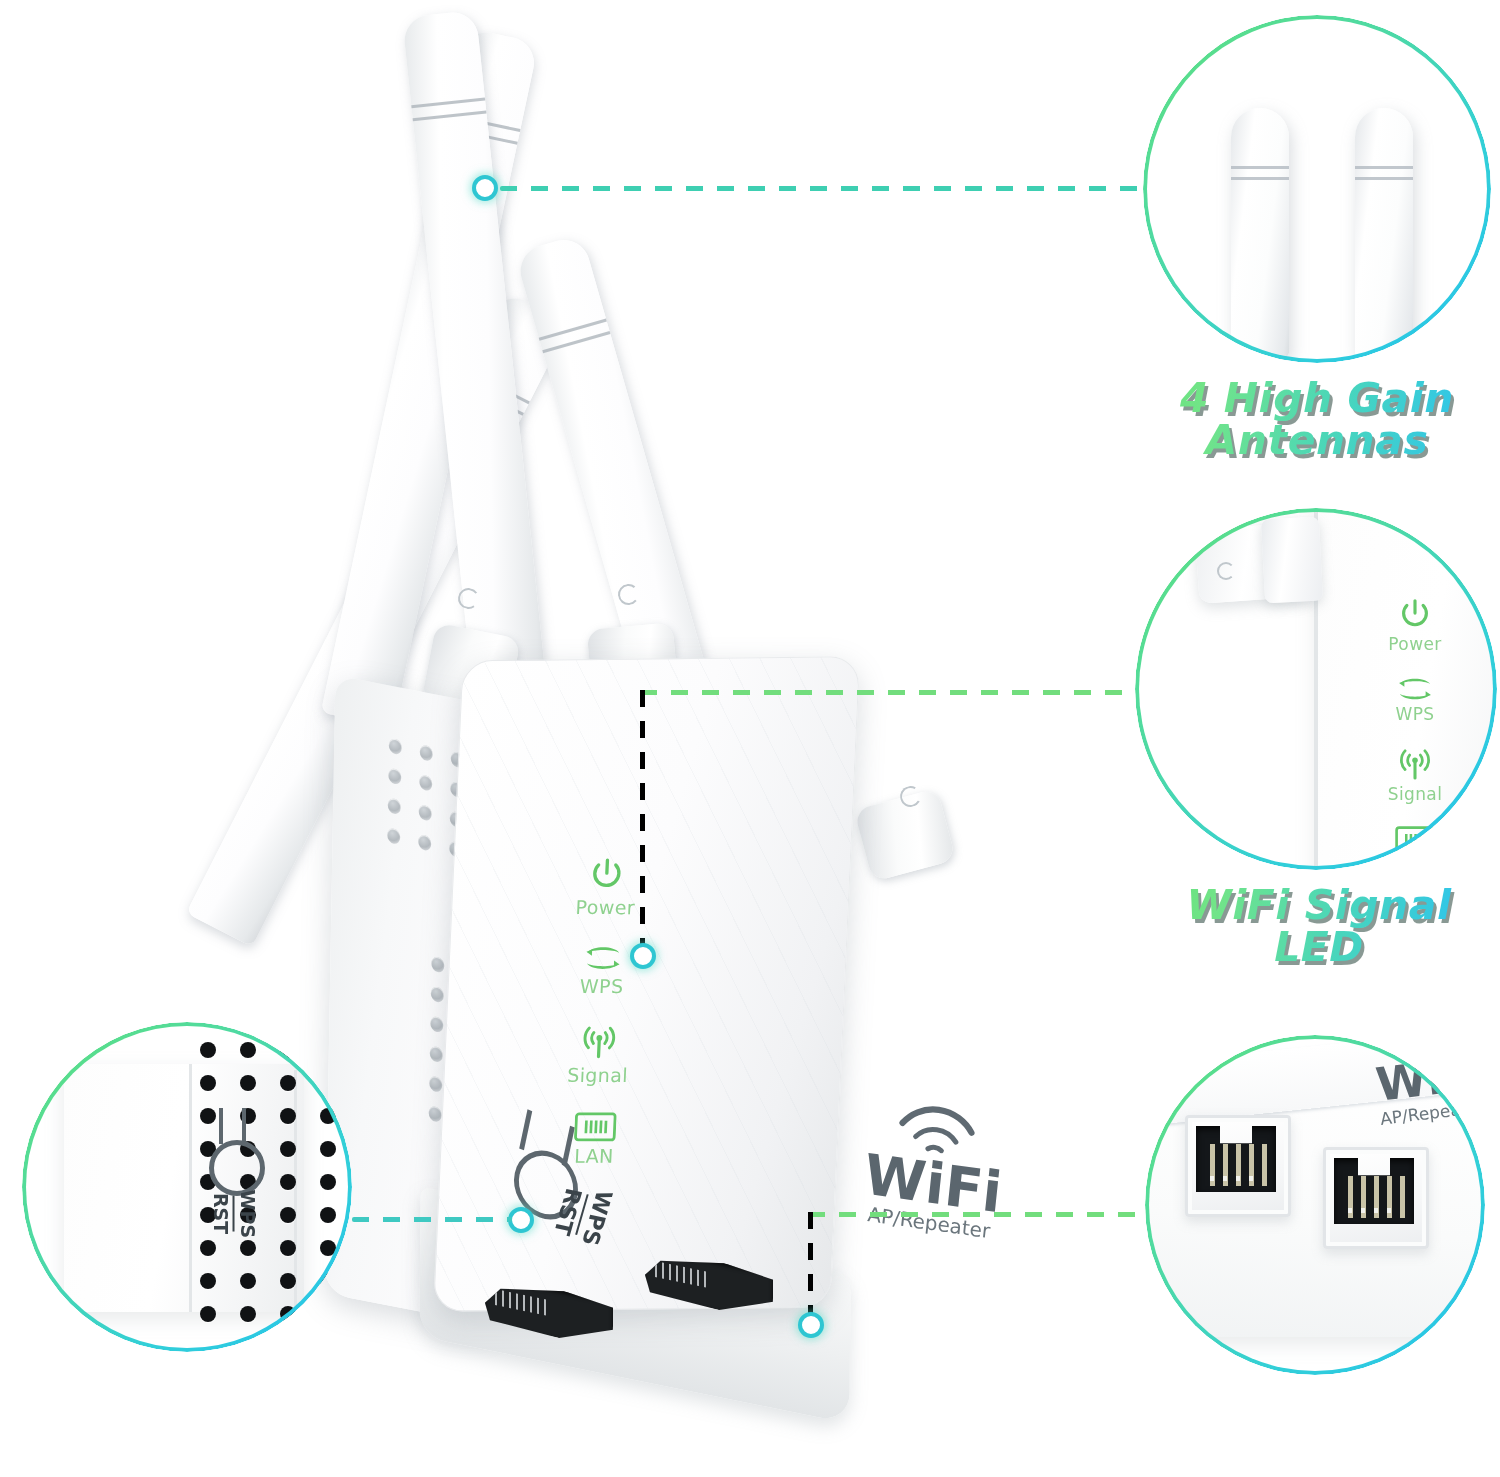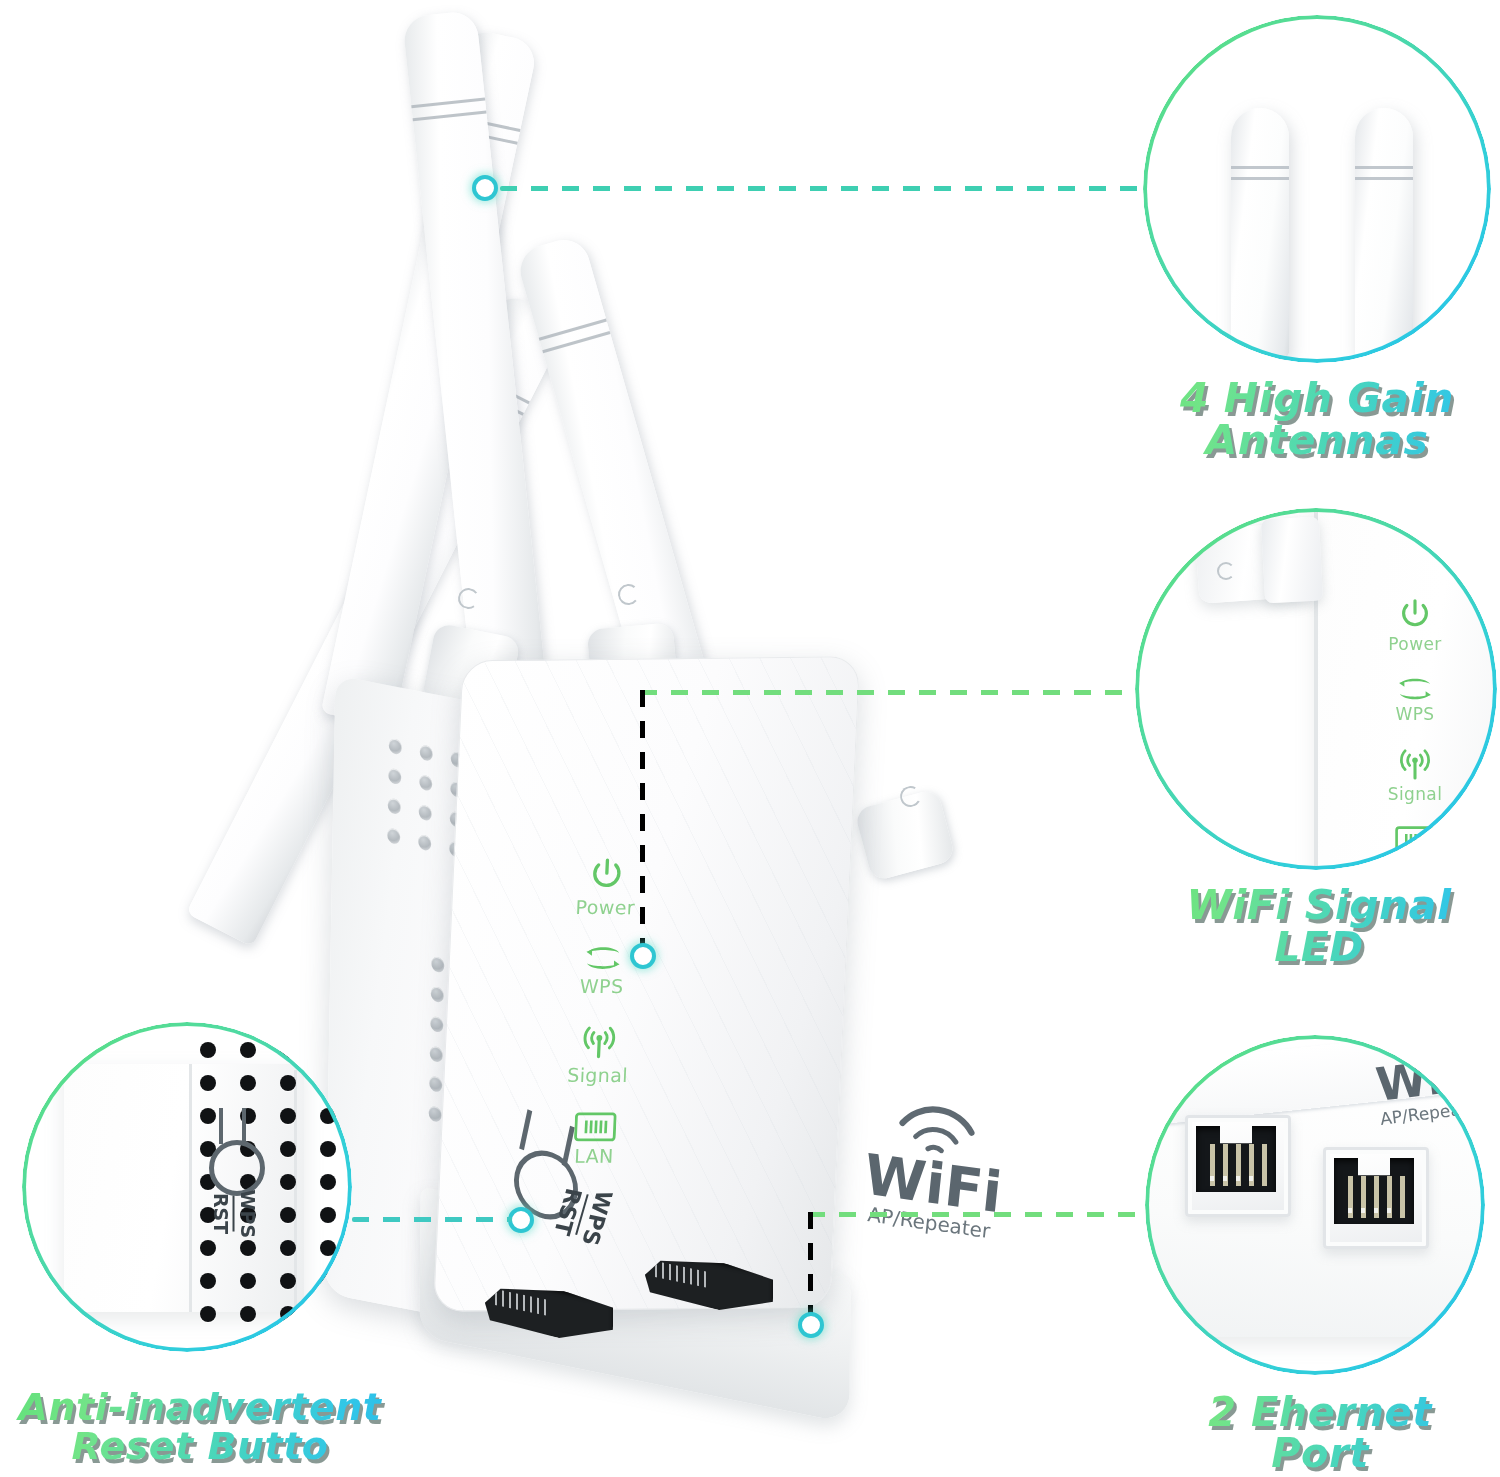--- a/index.html
+++ b/index.html
@@ -684,22 +684,20 @@
 
       <div class="wps-stem" style="left:197px; top:86px; width:19px; height:36px; border-width:4px;"></div>
       <div class="wps-button-ring" style="left:187px; top:118px; width:46px; height:46px; border-width:5px;"></div>
       <div class="wps-labels" style="left:188px; top:168px; font-size:19px; transform:rotate(90deg); width:48px;">
         <span>WPS</span><br>
         <span style="display:block; border-top:2px solid #3b444a; width:36px; margin:2px auto;"></span>
         <span>RST</span>
       </div>
     </div>
   </div>
-  <div class="callout-label" style="left:0px; top:1388px; width:400px; font-size:38px;">Anti-inadvertent
-Reset Butto</div>
 
   <div class="callout-circle" style="left:1145px; top:1035px; width:340px; height:340px;">
     <div class="circle-inner">
       <div class="c-side-body" style="left:-20px; top:52px; width:400px; height:250px; border-radius:2px;
                   background:linear-gradient(185deg,#ffffff 0%,#fafbfb 55%,#f1f3f4 100%);"></div>
       <div style="position:absolute; left:-20px; top:10px; width:400px; height:62px;
                   background:linear-gradient(180deg,#ffffff 0%,#f7f8f9 100%);
                   transform:skewY(-6deg); box-shadow:0 2px 3px rgba(190,198,205,0.5);"></div>
 
       <div class="brand" style="left:232px; top:20px; width:150px; text-align:left; transform:rotate(-7deg);">
@@ -713,16 +711,14 @@
         <div class="c-rj45-dots" style="left:22px; top:58px; width:52px; height:5px;"></div>
       </div>
 
       <div class="c-rj45-body" style="left:178px; top:112px; width:100px; height:96px;">
         <div class="c-rj45-hole" style="left:8px; top:8px; width:80px; height:66px;"></div>
         <div class="c-rj45-pins" style="left:22px; top:26px; width:62px; height:42px;"></div>
         <div class="c-rj45-dots" style="left:22px; top:58px; width:52px; height:5px;"></div>
       </div>
     </div>
   </div>
-  <div class="callout-label" style="left:1140px; top:1392px; width:360px; font-size:40px;">2 Ehernet
-Port</div>
 
 </div>
 
 </body></html>

